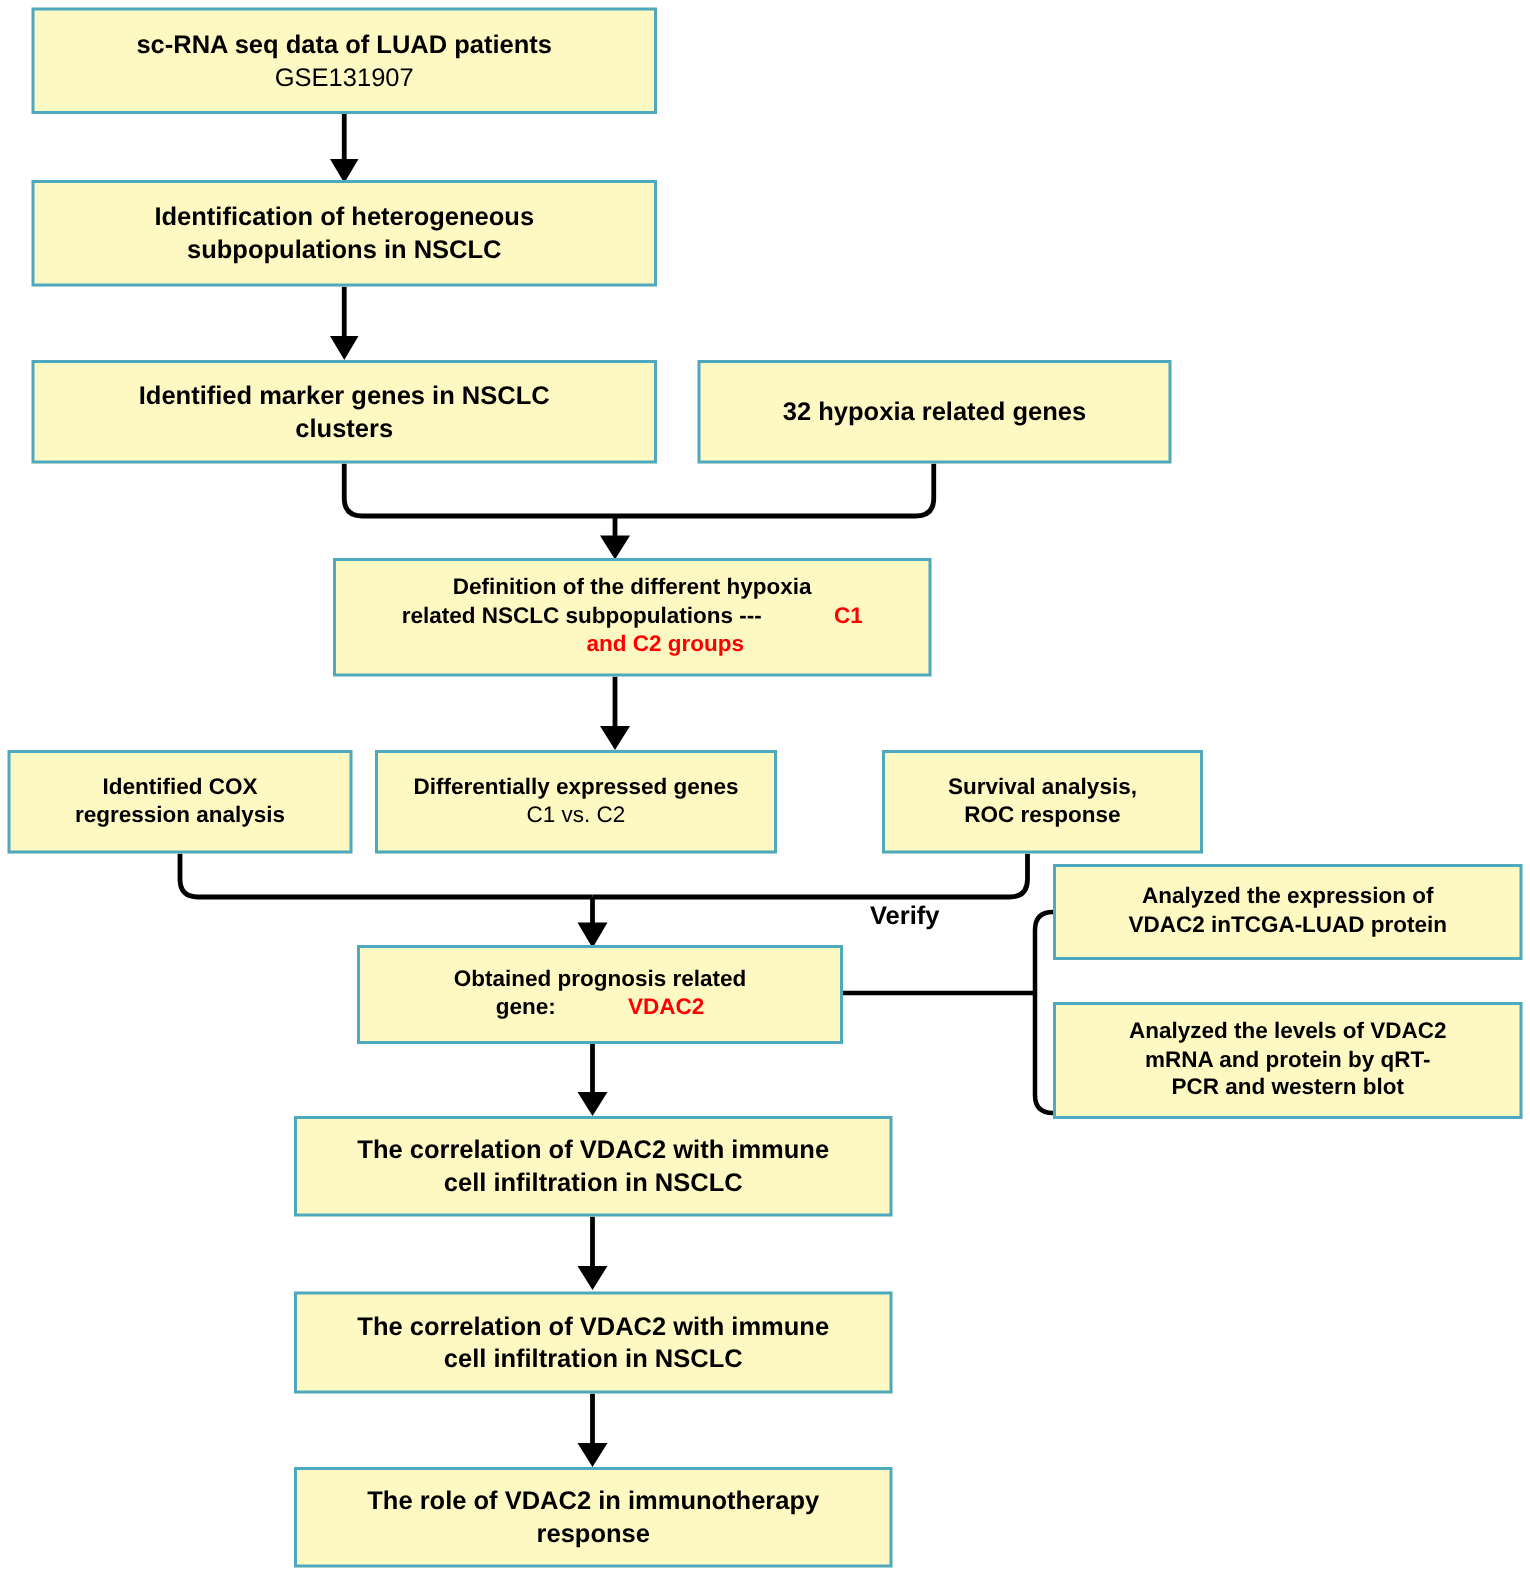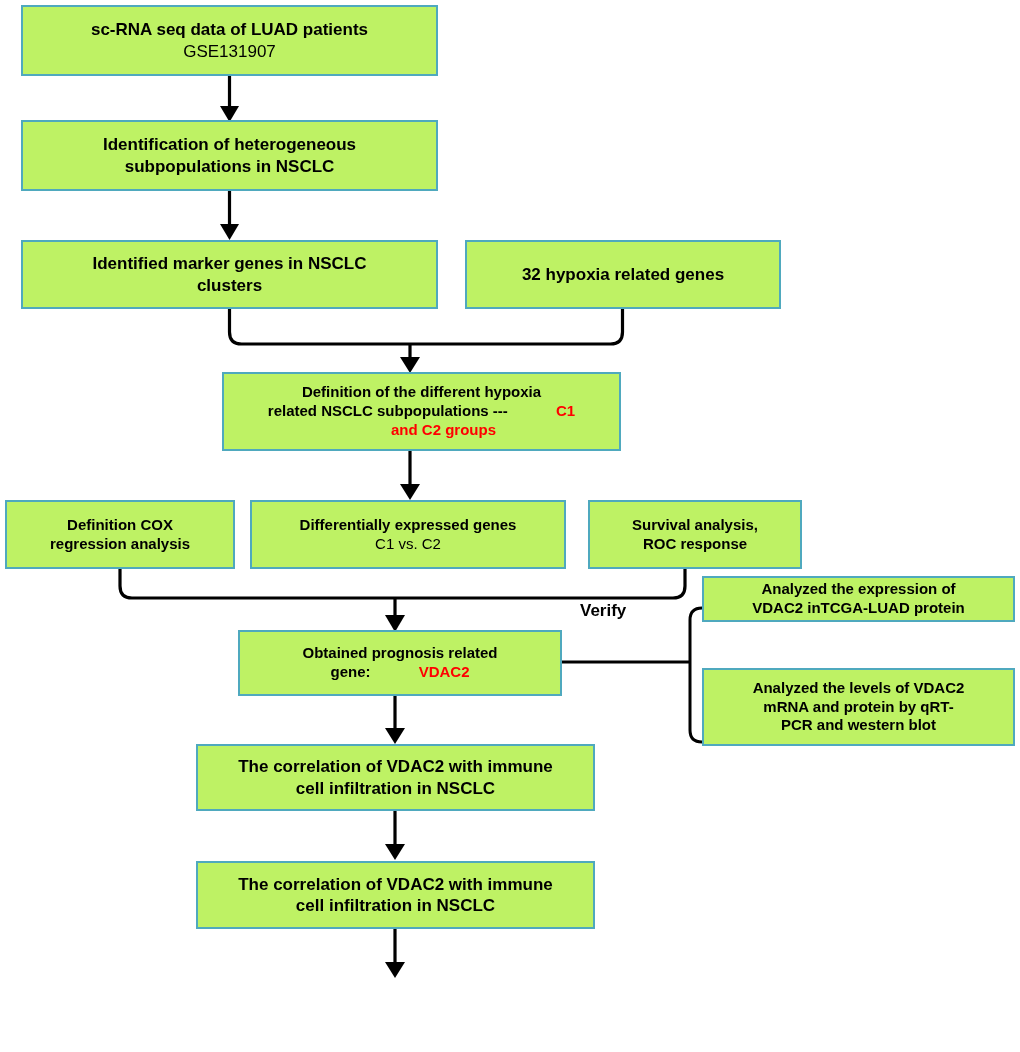--- a/index.html
+++ b/index.html
@@ -14,21 +14,21 @@
   #canvas {
     position: relative;
     width: 1020px;
     height: 1052px;
     background: #ffffff;
     overflow: hidden;
   }
   .node {
     position: absolute;
     box-sizing: border-box;
-    background: #bef264;
+    background: #fef9c3;
     border: 2px solid #4FA9BE;
     display: flex;
     align-items: center;
     justify-content: center;
     text-align: center;
     color: #000000;
     font-weight: bold;
     line-height: 1.25;
     padding: 0 6px;
   }
@@ -160,47 +160,47 @@
   <div class="node fs16" style="left:222px; top:372px; width:399px; height:79px;">
     <span class="txt">
       <span class="line-bold">Definition of the different hypoxia</span><br>
       <span class="line-bold">related NSCLC subpopulations --- </span><span class="red">C1</span><br>
       <span class="red">and C2 groups</span>
     </span>
   </div>
 
   <div class="node fs16" style="left:5px; top:500px; width:230px; height:69px;">
     <span class="txt">
-      <span class="line-bold">Definition COX</span><br>
+      <span class="line-bold">Identified COX</span><br>
       <span class="line-bold">regression analysis</span>
     </span>
   </div>
 
-  <div class="node fs16" style="left:250px; top:500px; width:316px; height:69px;">
+  <div class="node fs16" style="left:250px; top:500px; width:268px; height:69px;">
     <span class="txt">
       <span class="line-bold">Differentially expressed genes</span><br>
       <span class="line-reg">C1 vs. C2</span>
     </span>
   </div>
 
   <div class="node fs16" style="left:588px; top:500px; width:214px; height:69px;">
     <span class="txt">
       <span class="line-bold">Survival analysis,</span><br>
       <span class="line-bold">ROC response</span>
     </span>
   </div>
 
   <div class="node fs16" style="left:238px; top:630px; width:324px; height:66px;">
     <span class="txt">
       <span class="line-bold">Obtained prognosis related</span><br>
       <span class="line-bold">gene: </span><span class="red">VDAC2</span>
     </span>
   </div>
 
-  <div class="node fs16" style="left:702px; top:576px; width:313px; height:46px;">
+  <div class="node fs16" style="left:702px; top:576px; width:313px; height:64px;">
     <span class="txt">
       <span class="line-bold">Analyzed the expression of</span><br>
       <span class="line-bold">VDAC2 inTCGA-LUAD protein</span>
     </span>
   </div>
 
   <div class="node fs16" style="left:702px; top:668px; width:313px; height:78px;">
     <span class="txt">
       <span class="line-bold">Analyzed the levels of VDAC2</span><br>
       <span class="line-bold">mRNA and protein by qRT-</span><br>
@@ -215,16 +215,22 @@
     </span>
   </div>
 
   <div class="node fs17" style="left:196px; top:861px; width:399px; height:68px;">
     <span class="txt">
       <span class="line-bold">The correlation of  VDAC2 with immune</span><br>
       <span class="line-bold">cell infiltration in NSCLC</span>
     </span>
   </div>
 
+  <div class="node fs17" style="left:196px; top:978px; width:399px; height:67px;">
+    <span class="txt">
+      <span class="line-bold">The role of VDAC2 in immunotherapy</span><br>
+      <span class="line-bold">response</span>
+    </span>
+  </div>
 
   <div class="edge-label" style="left:580px; top:601px;">Verify</div>
 
 </div>
 
 </body></html>

